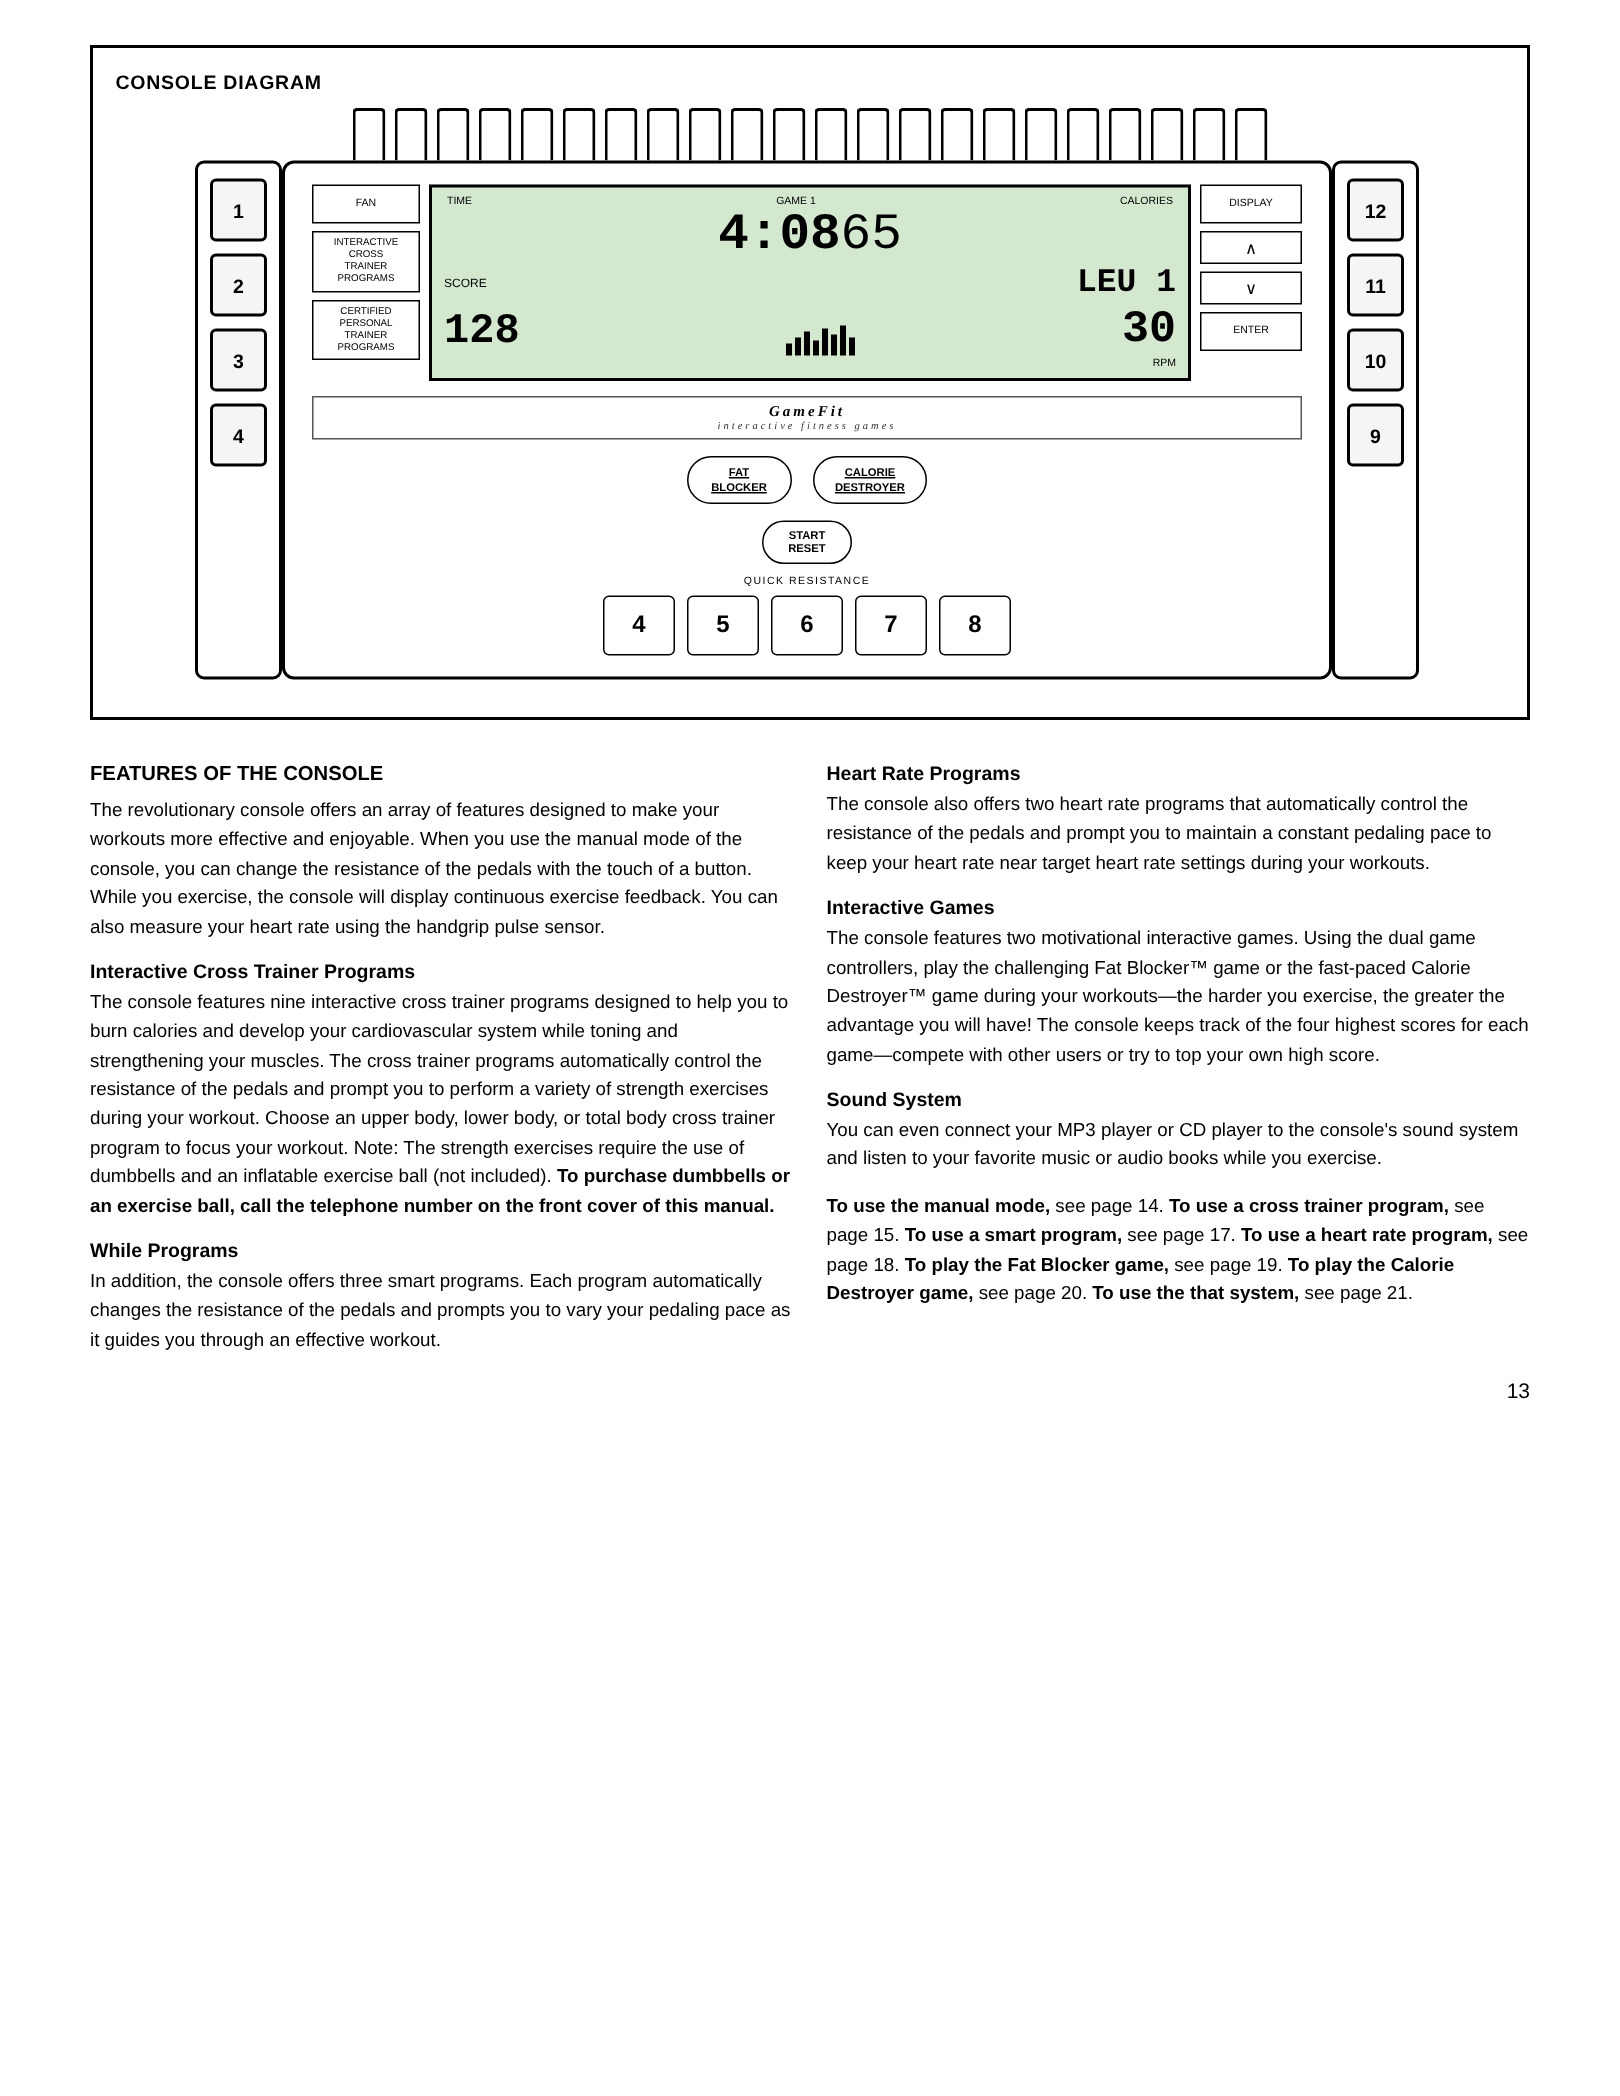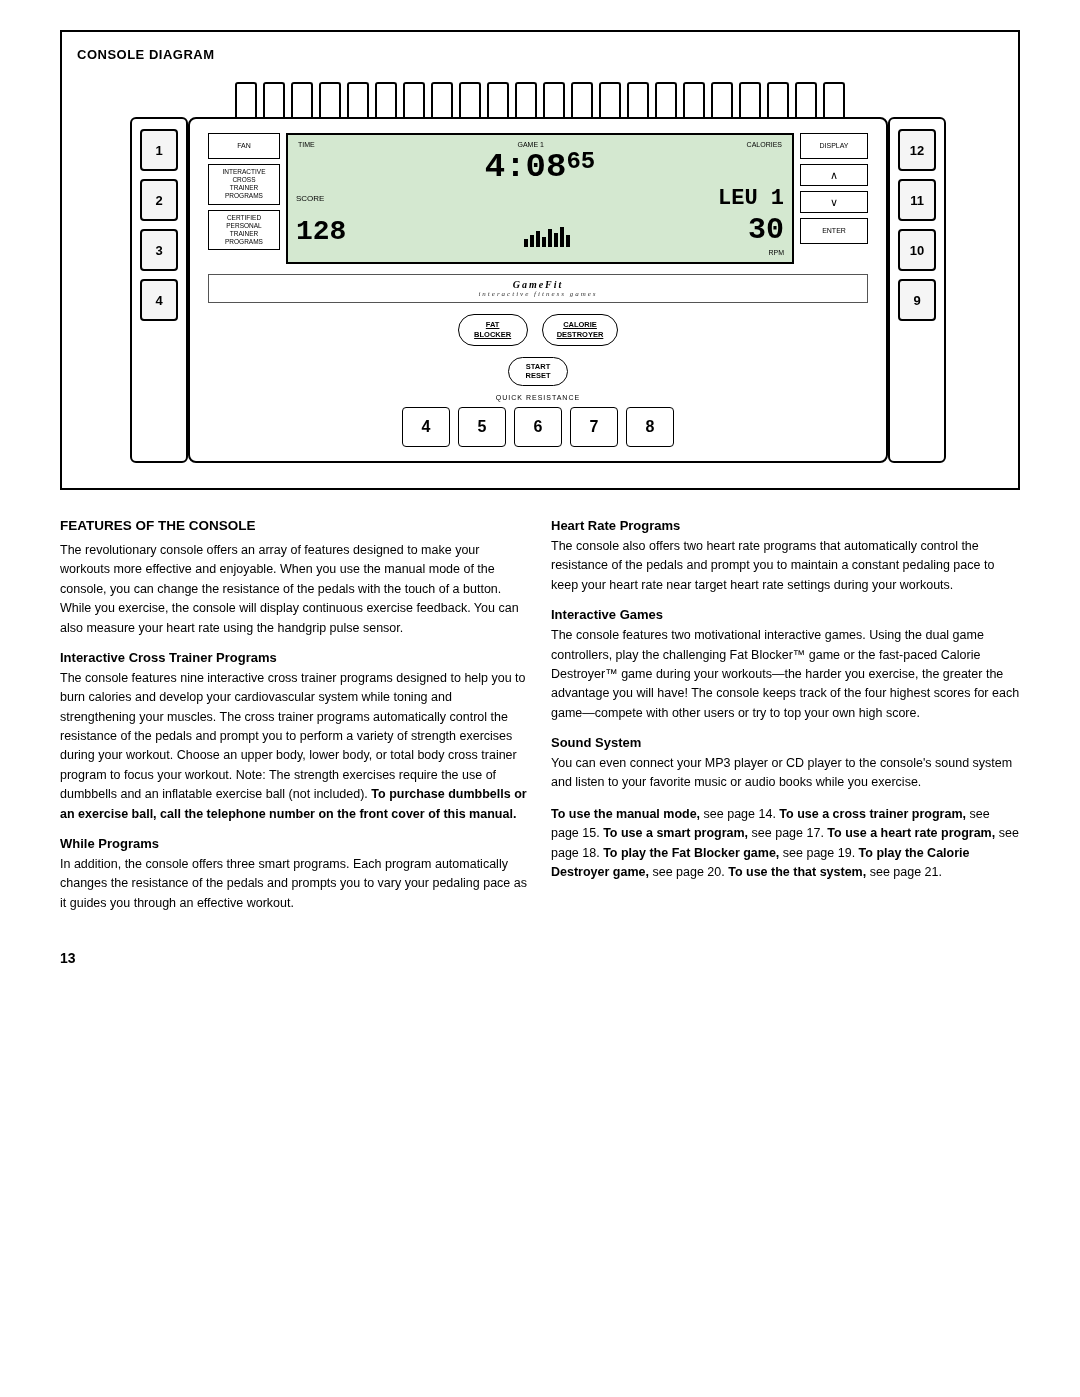--- a/index.html
+++ b/index.html
@@ -21,21 +21,21 @@
     
     .console-diagram-section {
       border: 2px solid #000;
       padding: 15px;
       margin-bottom: 28px;
       position: relative;
     }
     .console-diagram-title {
       font-weight: bold;
       font-size: 13px;
-      margin-bottom: 10px;
+      margin-bottom: 0;
       letter-spacing: 0.5px;
     }
     .console-outer {
       display: flex;
       justify-content: center;
       align-items: center;
       padding: 10px 0;
     }
     
     .teeth-row {
@@ -174,22 +174,22 @@
       justify-content: center;
       align-items: flex-start;
     }
     .lcd-time {
       font-size: 34px;
       font-weight: bold;
       font-family: 'Courier New', monospace;
       line-height: 1;
     }
     .lcd-calories {
-      font-size: 24px;
-      font-weight: bold;
+      font-size: 34px;
+      font-weight: normal;
       font-family: 'Courier New', monospace;
       line-height: 1;
     }
     .lcd-mid-row {
       display: flex;
       justify-content: space-between;
       align-items: center;
     }
     .lcd-score-block {
       display: flex;
@@ -335,24 +335,24 @@
     }
     .body-text {
       font-size: 12.5px;
       line-height: 1.55;
       margin-bottom: 12px;
     }
     .body-text b {
       font-weight: bold;
     }
     .page-number {
-      text-align: left;
+      text-align: right;
       font-size: 14px;
-      font-weight: bold;
-      margin-top: 25px;
+      font-weight: normal;
+      margin-top: 4px;
     }
     .start-reset-row {
       display: flex;
       justify-content: center;
       margin: 2px 0;
     }
   </style>
 </head>
 <body>
 

